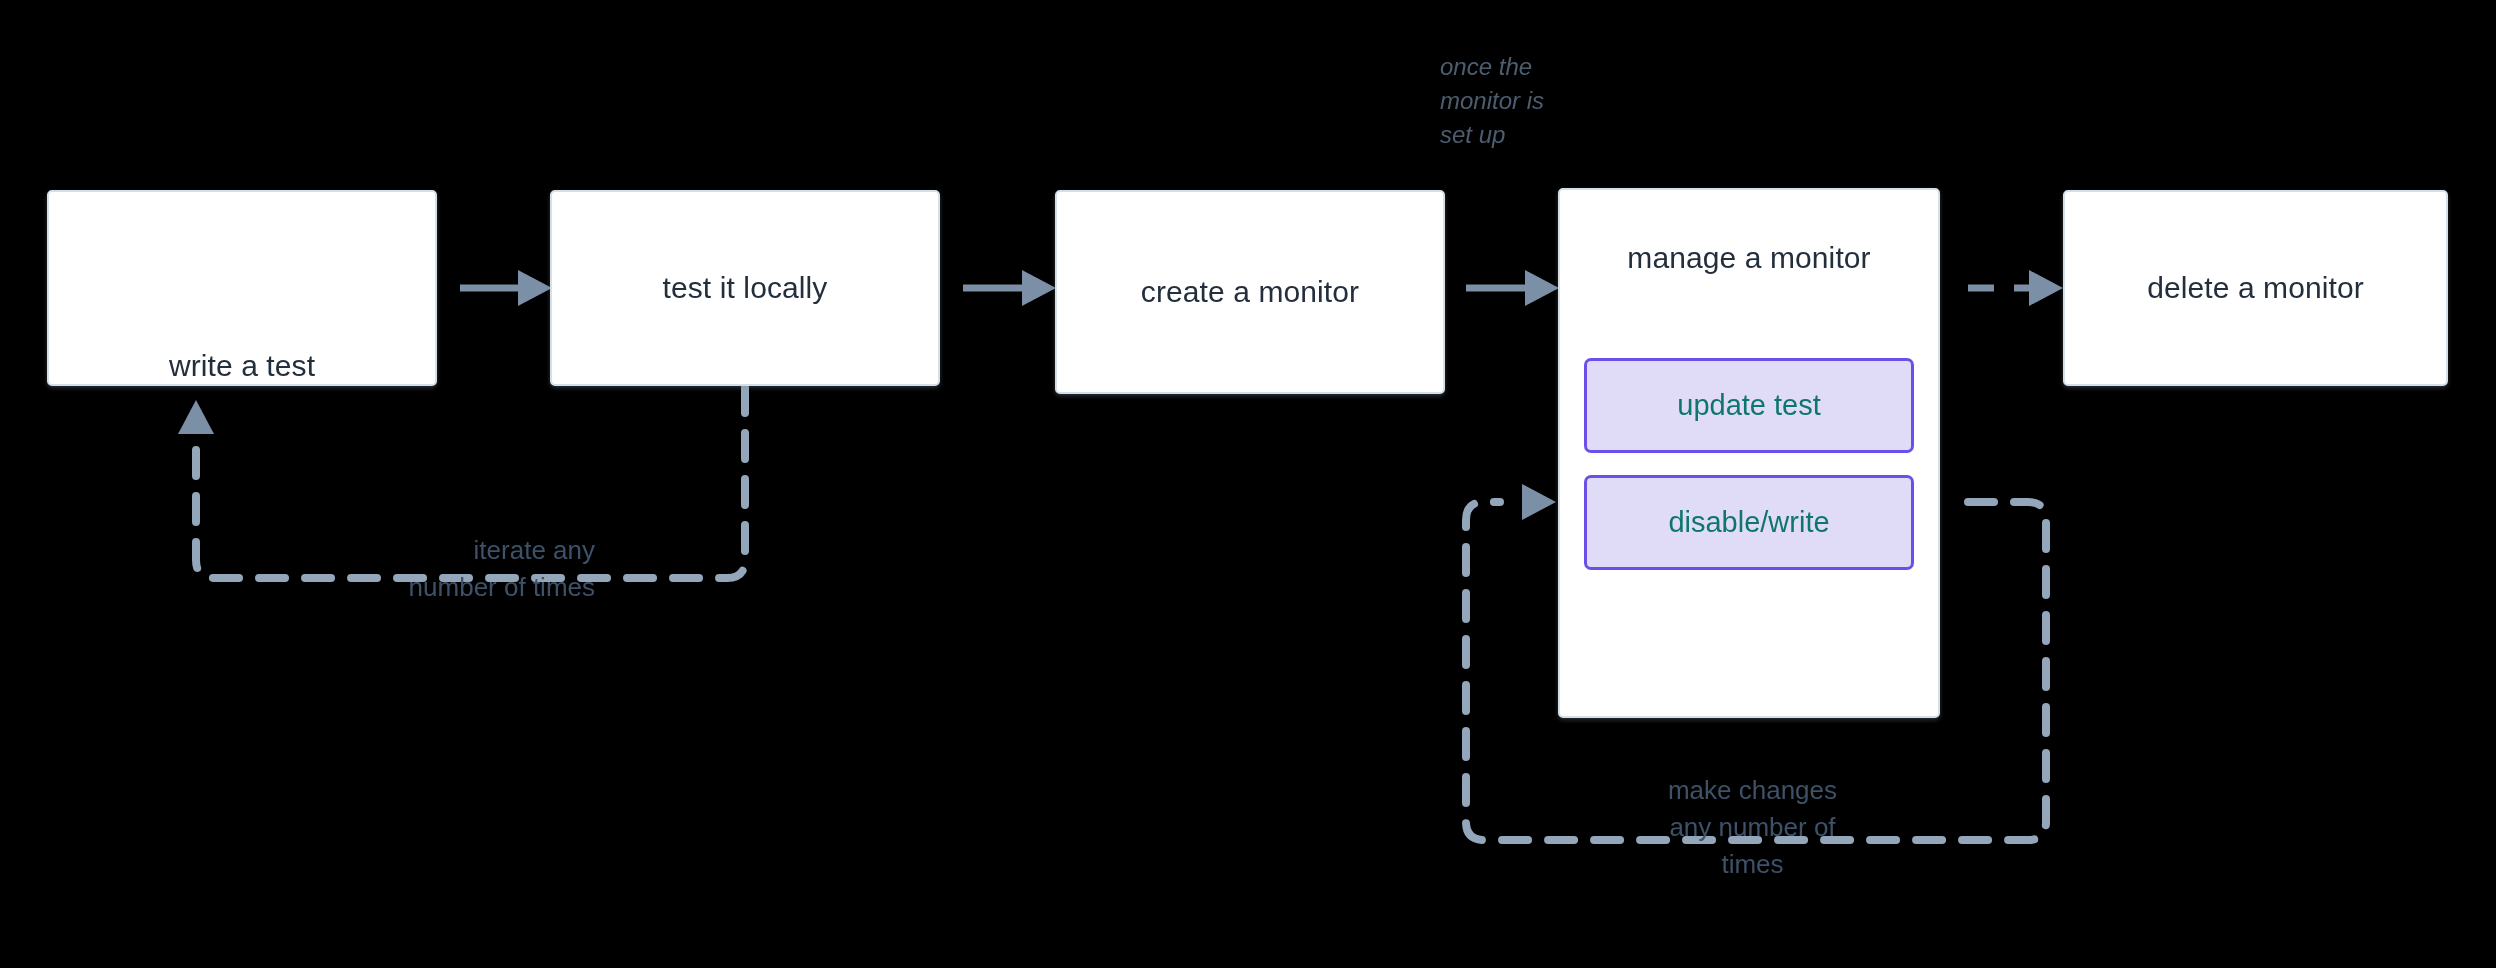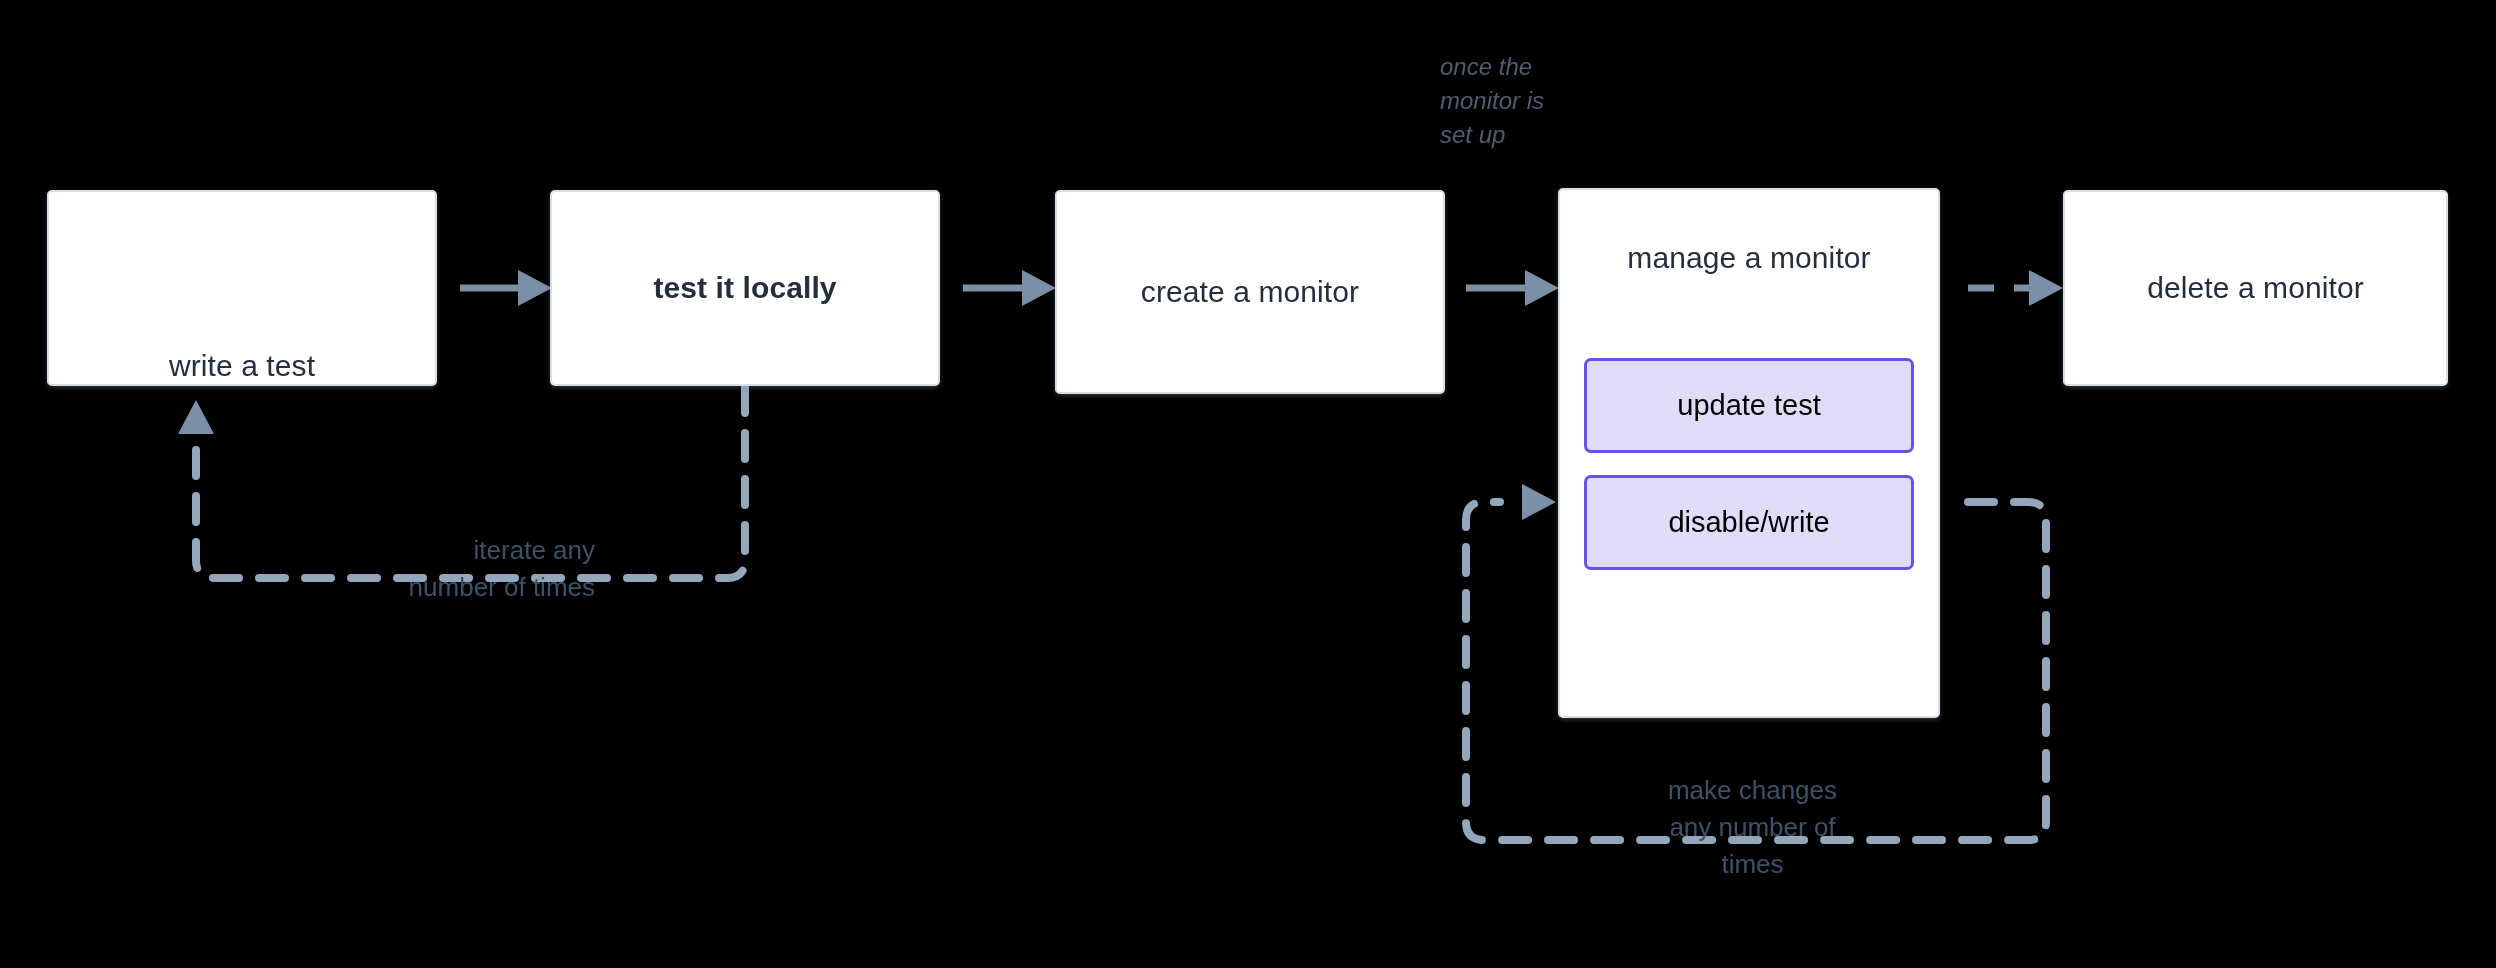--- a/index.html
+++ b/index.html
@@ -61,21 +61,21 @@
     background: #e0dcf8;
     border: 3px solid #6b4fe8;
     border-radius: 7px;
     box-sizing: border-box;
     display: flex;
     align-items: center;
     justify-content: center;
   }
   .sub-label {
     font-size: 29px;
-    color: #000000;
+    color: #0f766e;
     white-space: nowrap;
   }
 
   
   .annotation {
     position: absolute;
     font-style: italic;
     font-size: 24px;
     line-height: 1.42;
     color: #4d5d70;
@@ -164,21 +164,21 @@
       <path class="conn-dashed" d="M 1968 502 L 2028 502 Q 2046 502 2046 520 L 2046 822 Q 2046 840 2028 840
                L 1484 840 Q 1466 840 1466 822 L 1466 520 Q 1466 502 1484 502 L 1500 502"></path>
       <polygon class="arrow-head" points="1522,484 1556,502 1522,520"></polygon>
     </g>
   </svg>
 
   <div class="node" style="left:47px; top:190px; width:390px; height:196px;justify-content:flex-end;">
     <div class="node-label">write a test</div>
   </div>
 
-  <div class="node" style="left:550px; top:190px; width:390px; height:196px;font-weight:bold;">
+  <div class="node" style="left:550px; top:190px; width:390px; height:196px;">
     <div class="node-label">test it locally</div>
   </div>
 
   <div class="node" style="left:1055px; top:190px; width:390px; height:204px;">
     <div class="node-label">create a monitor</div>
   </div>
 
   <div class="node container" style="left:1558px; top:188px; width:382px; height:530px;">
     <div class="node-label title">manage a monitor</div>
     <div class="sub-list">

